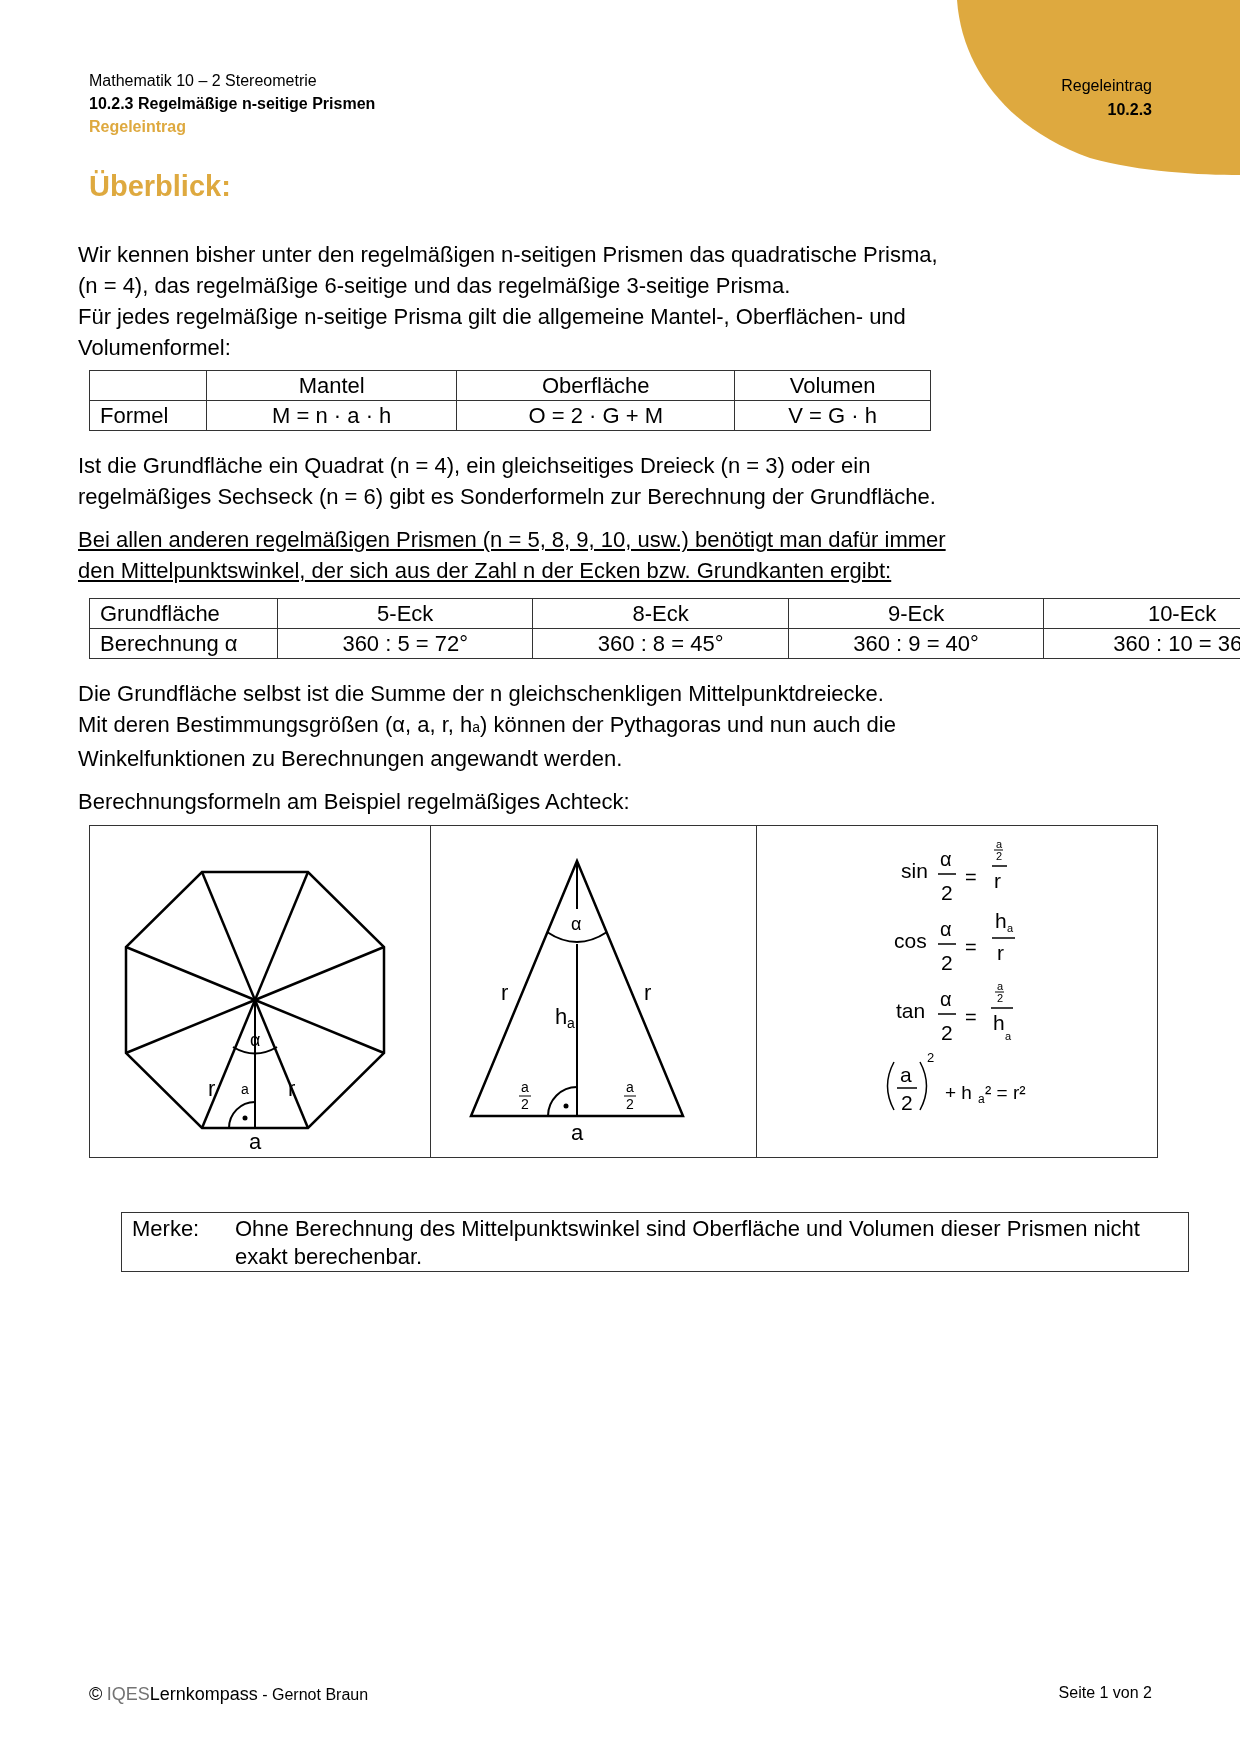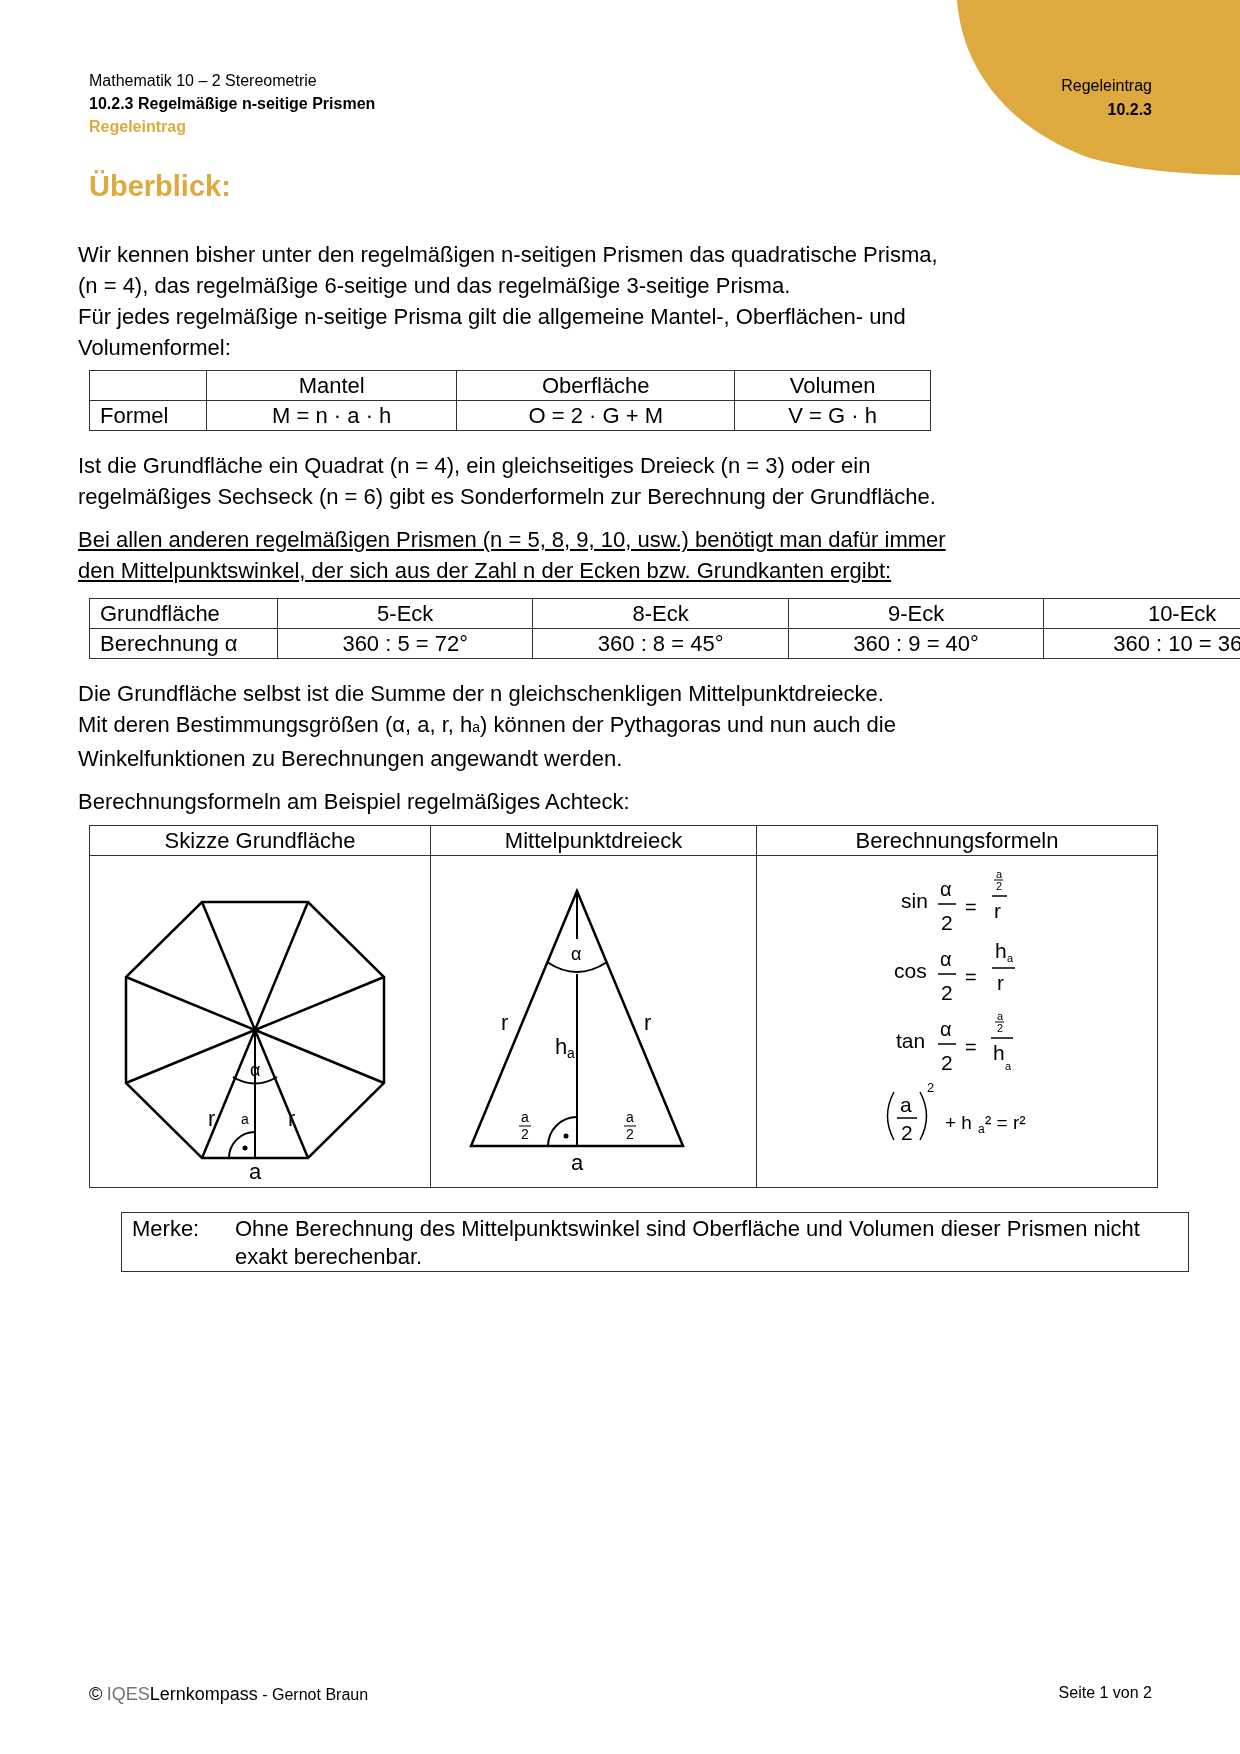--- a/index.html
+++ b/index.html
@@ -101,25 +101,20 @@
 <div class="para" style="top:674px;">
   <div>Die Grundfläche selbst ist die Summe der n gleichschenkligen Mittelpunktdreiecke.</div>
   <div><span>Mit deren Bestimmungsgrößen (α, a, r, h</span><span style="font-size:14px;">a</span><span>) können der Pythagoras und nun auch die</span></div>
   <div>Winkelfunktionen zu Berechnungen angewandt werden.</div>
 </div>
 
 <div class="para" style="top:782px;">Berechnungsformeln am Beispiel regelmäßiges Achteck:</div>
 
 <table class="grid" style="left:89px; top:825px; width:1067px;">
   <tbody>
-      <tr>
-    <td class="center" style="width:320px;">Skizze Grundfläche</td>
-    <td class="center" style="width:305px;">Mittelpunktdreieck</td>
-    <td class="center">Berechnungsformeln</td>
-  </tr>
   <tr>
     <td class="fig-cell">
       <svg width="340" height="325">
         <g stroke="#000" stroke-width="2.5" fill="none">
           <polygon points="112,46 218,46 294,121 294,227 218,302 112,302 36,227 36,121"></polygon>
           <line x1="165" y1="174" x2="112" y2="46"></line>
           <line x1="165" y1="174" x2="218" y2="46"></line>
           <line x1="165" y1="174" x2="294" y2="121"></line>
           <line x1="165" y1="174" x2="294" y2="227"></line>
           <line x1="165" y1="174" x2="218" y2="302"></line>

